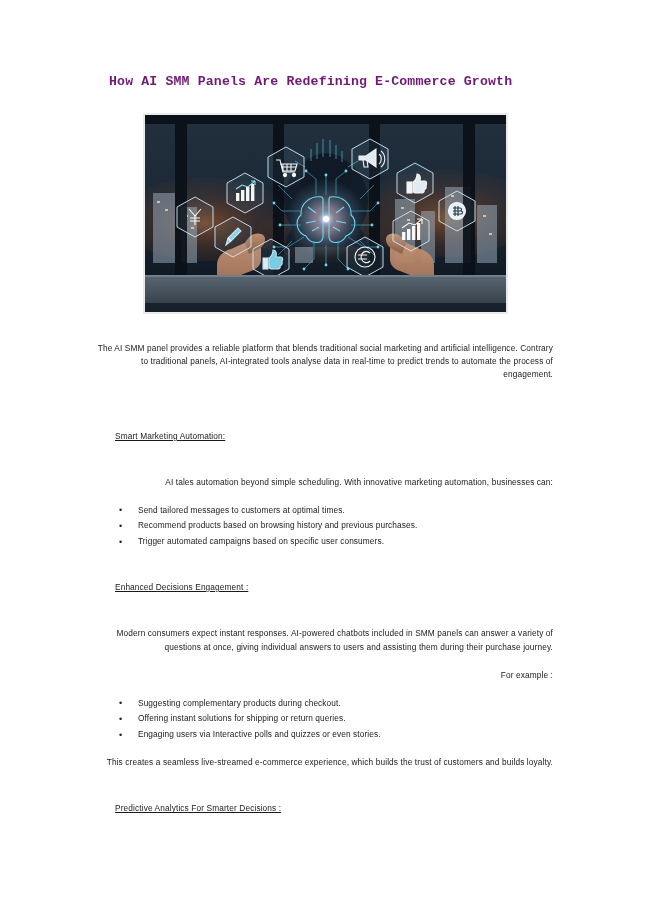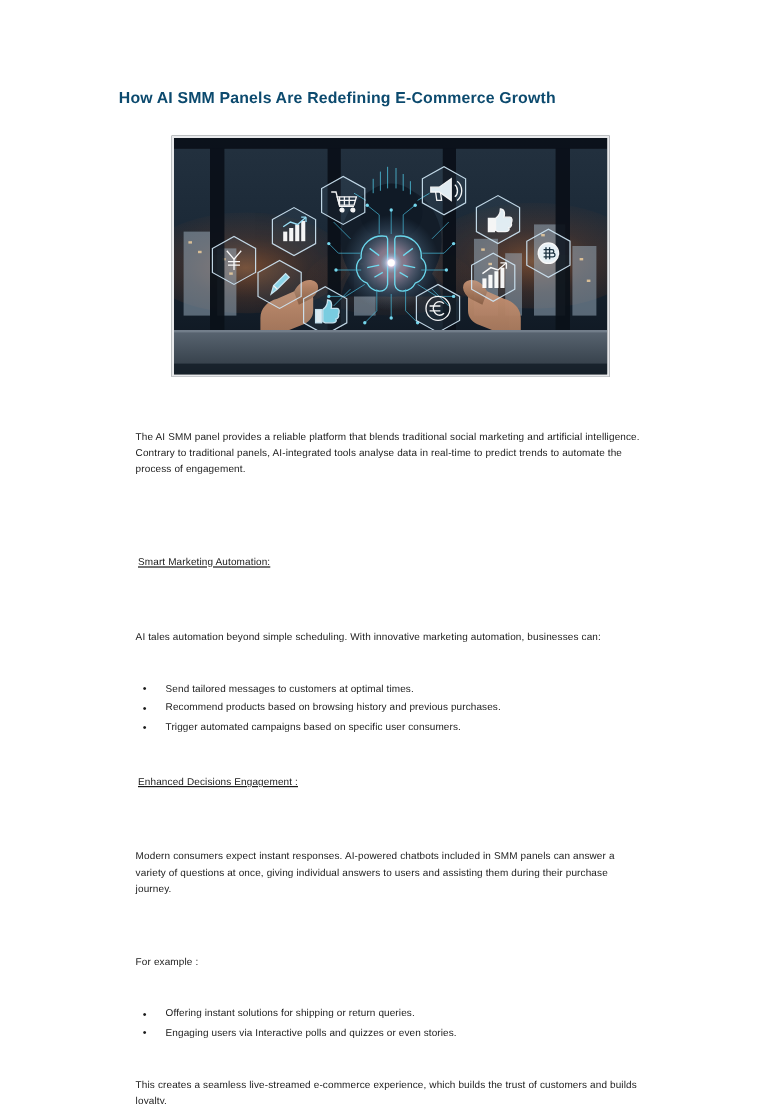--- a/index.html
+++ b/index.html
@@ -25,23 +25,24 @@
   .content {
     position: absolute;
     left: 97px;
     top: 74px;
     width: 456px;
   }
   .doc-title {
     font-size: 13.2px;
     font-weight: bold;
     letter-spacing: 0.15px;
-    color: #0c4a6e;
-    margin: 0 0 0 2px;
+    color: #701a75;
+    margin: 0 0 0 12px;
     line-height: 1.25;
+    font-family: Liberation Mono, monospace;
   }
   .hero-wrap {
     margin-top: 22px;
     margin-left: 46px;
     width: 365px;
     height: 201px;
     box-sizing: border-box;
     border: 2px solid #e9eaec;
     background: #0d1620;
     position: relative;
@@ -51,23 +52,23 @@
     position: absolute;
     inset: 0;
     overflow: hidden;
   }
   .hero svg { display: block; width: 100%; height: 100%; }
 
   .para {
     font-size: 8.3px;
     line-height: 1.62;
     color: #1a1a1a;
-    margin: 16px;
+    margin: 0;
     letter-spacing: 0.12px;
-    text-align: left;
+    text-align: right;
   }
   .gap-lg { height: 15px; }
   .gap-md { height: 13px; }
   .after-image { height: 28px; }
 
   .subhead {
     font-size: 8.3px;
     line-height: 1.62;
     color: #1a1a1a;
     margin: 18px;
@@ -332,20 +333,21 @@
     <p class="subhead">Enhanced Decisions Engagement :</p>
     <div class="gap-lg"></div>
 
     <p class="para">Modern consumers expect instant responses. AI-powered chatbots included in SMM panels can answer a variety of questions at once, giving individual answers to users and assisting them during their purchase journey.</p>
     <div class="gap-lg"></div>
 
     <p class="para">For example :</p>
     <div class="gap-md"></div>
 
     <ul class="bullets">
+      <li>Suggesting complementary products during checkout.</li>
       <li>Offering instant solutions for shipping or return queries.</li>
       <li>Engaging users via Interactive polls and quizzes or even stories.</li>
     </ul>
     <div class="gap-md"></div>
 
     <p class="para">This creates a seamless live-streamed e-commerce experience, which builds the trust of customers and builds loyalty.</p>
     <div class="gap-lg"></div>
 
     <p class="subhead">Predictive Analytics For Smarter Decisions :</p>
     <div class="gap-lg"></div>

